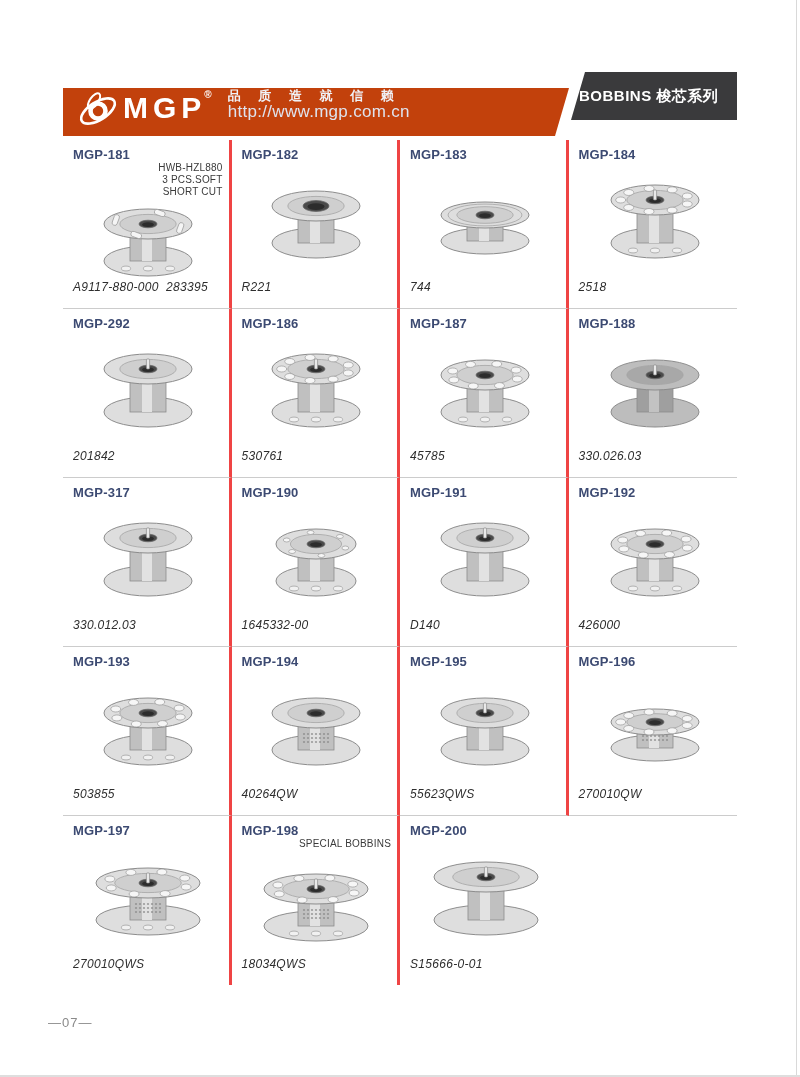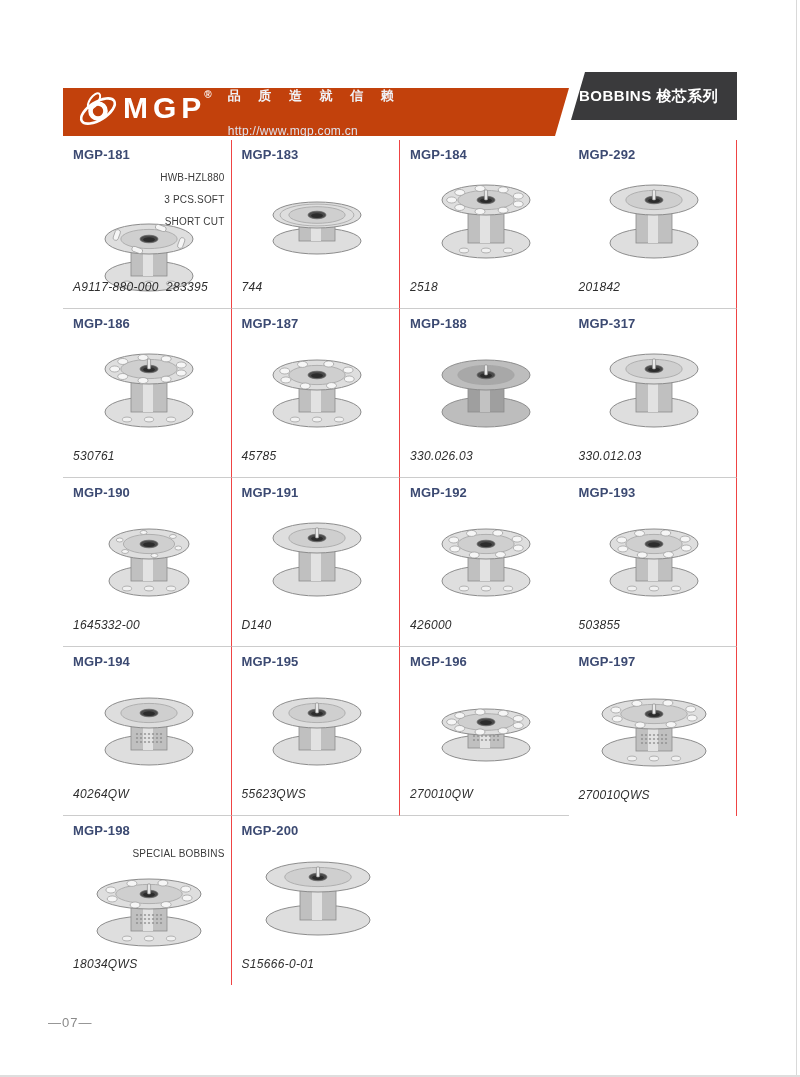--- a/index.html
+++ b/index.html
@@ -10,34 +10,34 @@
   .header{position:absolute;left:63px;top:72px;width:674px;height:48px;}
   .header-bar{position:absolute;left:0;top:16px;width:506px;height:48px;background:#c2410c;
               clip-path:polygon(0 0,100% 0,calc(100% - 14px) 100%,0 100%);
               display:flex;align-items:flex-start;}
   .logo-block{display:flex;align-items:flex-start;margin-left:12px;}
   .orbit-icon{width:46px;height:40px;margin-top:2px;}
   .logo-text{color:#ffffff;font-size:30px;font-weight:800;letter-spacing:5px;line-height:40px;
              margin-left:2px;font-style:normal;}
   .reg-mark{color:#ffffff;font-size:10px;font-weight:700;vertical-align:top;line-height:14px;
             display:inline-block;margin-left:-2px;}
-  .tagline-block{margin-left:16px;display:flex;flex-direction:column;justify-content:center;gap:20px;}
+  .tagline-block{margin-left:16px;display:flex;flex-direction:column;justify-content:center;}
   .tagline{color:#f0f2f7;font-size:13px;letter-spacing:7px;font-weight:700;line-height:16px;}
-  .site-url{color:#dfe3ee;font-size:12px;line-height:15px;letter-spacing:.3px;}
+  .site-url{color:#dfe3ee;font-size:17px;line-height:15px;letter-spacing:.3px;}
   .banner{position:absolute;right:0;top:0;width:166px;height:48px;background:#3a3a3c;
           clip-path:polygon(14px 0,100% 0,100% 100%,0 100%);
           display:flex;align-items:center;justify-content:flex-start;}
   .banner span{color:#ffffff;font-size:15px;font-weight:700;letter-spacing:.5px;padding-left:8px;}
 
   
   .grid{position:absolute;left:63px;top:140px;width:674px;
         display:grid;grid-template-columns:repeat(4,1fr);grid-auto-rows:169px;}
   .cell{position:relative;display:flex;flex-direction:column;box-sizing:border-box;
         padding:7px 6px 8px 10px;}
-  .cell.bR{border-right:1px solid #ef4444;gap:10px;}
+  .cell.bR{border-right:3px solid #ef4444;}
   .cell.bB{border-bottom:1px solid #cccccc;}
   .model{color:#3c4a72;font-size:13px;font-weight:700;letter-spacing:.2px;line-height:15px;}
   .note{color:#3a3a3a;font-size:10px;line-height:12px;letter-spacing:.2px;text-align:right;}
   .img-wrap{flex:1;display:flex;align-items:center;justify-content:center;min-height:0;}
   .part{text-align:left;font-size:12px;color:#2e2e2e;letter-spacing:.3px;margin-top:auto;
         padding-bottom:6px;white-space:pre;font-style:italic;}
 
   
   .page-number{position:absolute;left:48px;top:1015px;color:#8a8a8a;font-size:13px;letter-spacing:1px;text-align:center;}
   .edge-right{position:absolute;top:0;bottom:0;right:3px;width:1px;background:#d9d9d9;}
@@ -87,20 +87,35 @@
             <ellipse cx="62" cy="33" rx="28.16" ry="9.6" fill="#cfcfcf" stroke="#a5a5a5" stroke-width="0.8"></ellipse>
             <rect x="88.73927150492204" y="34.41190434722878" width="11" height="5.2" rx="2.4" fill="#f5f5f5" stroke="#999" stroke-width="0.7" transform="rotate(110.05499999999999 94.23927150492204 37.01190434722878)"></rect>
             <rect x="44.73174724812891" y="41.39066074031433" width="11" height="5.2" rx="2.4" fill="#f5f5f5" stroke="#999" stroke-width="0.7" transform="rotate(200.06162952534757 50.23174724812891 43.99066074031433)"></rect>
             <rect x="24.260728495077956" y="26.38809565277122" width="11" height="5.2" rx="2.4" fill="#f5f5f5" stroke="#999" stroke-width="0.7" transform="rotate(290.06825905069513 29.760728495077956 28.98809565277122)"></rect>
             <rect x="68.26825275187107" y="19.409339259685662" width="11" height="5.2" rx="2.4" fill="#f5f5f5" stroke="#999" stroke-width="0.7" transform="rotate(380.07488857604267 73.76825275187107 22.009339259685664)"></rect>
             <ellipse cx="62" cy="33" rx="9" ry="3.78" fill="#4a4a4a" stroke="#666" stroke-width="0.8"></ellipse>
             <ellipse cx="62" cy="33.6" rx="5.94" ry="2.34" fill="#2c2c2c"></ellipse>
           </svg>
         </div>
         <div class="part">A9117-880-000  283395</div>
+      </div>
+      <div class="cell bR bB">
+        <div class="model">MGP-182</div>
+        <div class="img-wrap">
+          <svg width="124" height="96" viewBox="0 0 124 96">
+            <ellipse cx="62" cy="70" rx="44" ry="15" fill="#dedede" stroke="#8c8c8c" stroke-width="1"></ellipse>
+            <rect x="44" y="33" width="36" height="37" fill="#c0c0c0" stroke="#8c8c8c" stroke-width="0.8"></rect>
+            <rect x="56" y="33" width="10" height="37" fill="#e2e2e2"></rect>
+            <ellipse cx="62" cy="33" rx="44" ry="15" fill="#dedede" stroke="#8c8c8c" stroke-width="1"></ellipse>
+            <ellipse cx="62" cy="33" rx="28.16" ry="9.6" fill="#cfcfcf" stroke="#a5a5a5" stroke-width="0.8"></ellipse>
+            <ellipse cx="62" cy="33" rx="13" ry="5.46" fill="#4a4a4a" stroke="#666" stroke-width="0.8"></ellipse>
+            <ellipse cx="62" cy="33.6" rx="8.58" ry="3.38" fill="#2c2c2c"></ellipse>
+          </svg>
+        </div>
+        <div class="part">R221</div>
       </div>
       <div class="cell bR bB">
         <div class="model">MGP-183</div>
         <div class="img-wrap">
           <svg width="124" height="96" viewBox="0 0 124 96">
             <ellipse cx="62" cy="68" rx="44" ry="13" fill="#dedede" stroke="#8c8c8c" stroke-width="1"></ellipse>
             <rect x="44" y="42" width="36" height="26" fill="#c0c0c0" stroke="#8c8c8c" stroke-width="0.8"></rect>
             <rect x="56" y="42" width="10" height="26" fill="#e2e2e2"></rect>
             <ellipse cx="62" cy="42" rx="44" ry="13" fill="#dedede" stroke="#8c8c8c" stroke-width="1"></ellipse>
             <ellipse cx="62" cy="42" rx="28.16" ry="8.32" fill="#cfcfcf" stroke="#a5a5a5" stroke-width="0.8"></ellipse>

